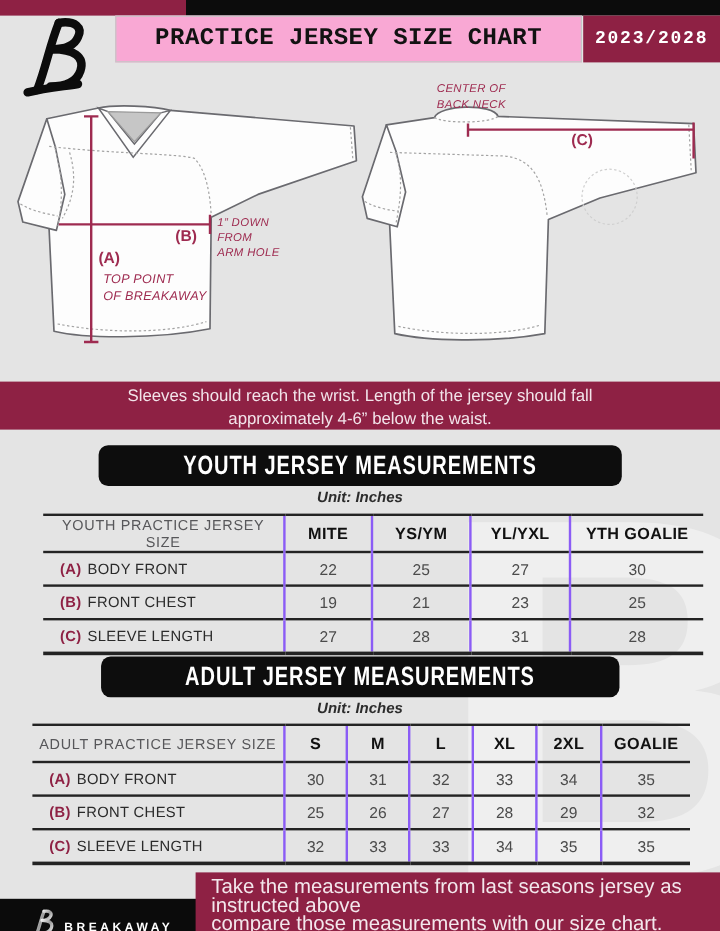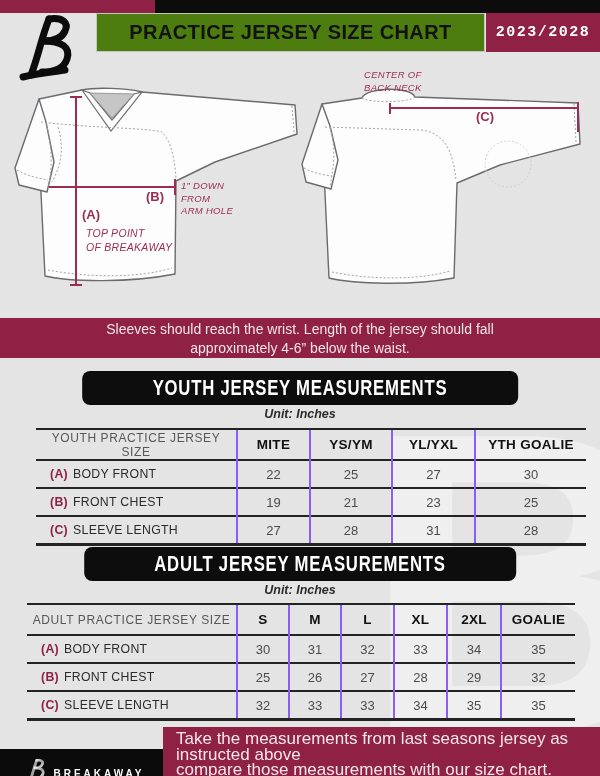--- a/index.html
+++ b/index.html
@@ -7,23 +7,23 @@
     position:relative; width:600px; height:776px;
     background:#e4e4e4; overflow:hidden;
     font-family:"Liberation Sans", sans-serif;
     color:#1a1a1a;
   }
   
   .strip-maroon { position:absolute; left:0; top:0; width:155px; height:13px; background:#8e2144; }
   .strip-black  { position:absolute; left:155px; top:0; width:445px; height:13px; background:#0c0c0c; }
   .title-box {
     position:absolute; left:96px; top:13px; width:389px; height:39px;
-    background:#4d7c0f; border:1px solid #c6c6c6; box-sizing:border-box;
+    background:#f9a8d4; border:1px solid #c6c6c6; box-sizing:border-box;
     display:flex; align-items:center; justify-content:center;
-    font-size:20px; font-weight:bold; letter-spacing:0.4px; color:#121212;
+    font-size:20px; font-weight:bold; letter-spacing:0.4px; color:#121212;font-family:Liberation Mono, monospace;
   }
   .year-box {
     position:absolute; left:486px; top:13px; width:114px; height:39px;
     background:#8e2144; color:#fff; display:flex; align-items:center; justify-content:center;
     font-family:"Liberation Mono", monospace; font-weight:bold; font-size:15px; letter-spacing:1.5px;
   }
   .logo { position:absolute; left:18px; top:12px; z-index:3; }
   
   .diagram { position:absolute; left:0; top:52px; width:600px; height:266px; }
   .diagram svg { position:absolute; left:0; top:0; }

